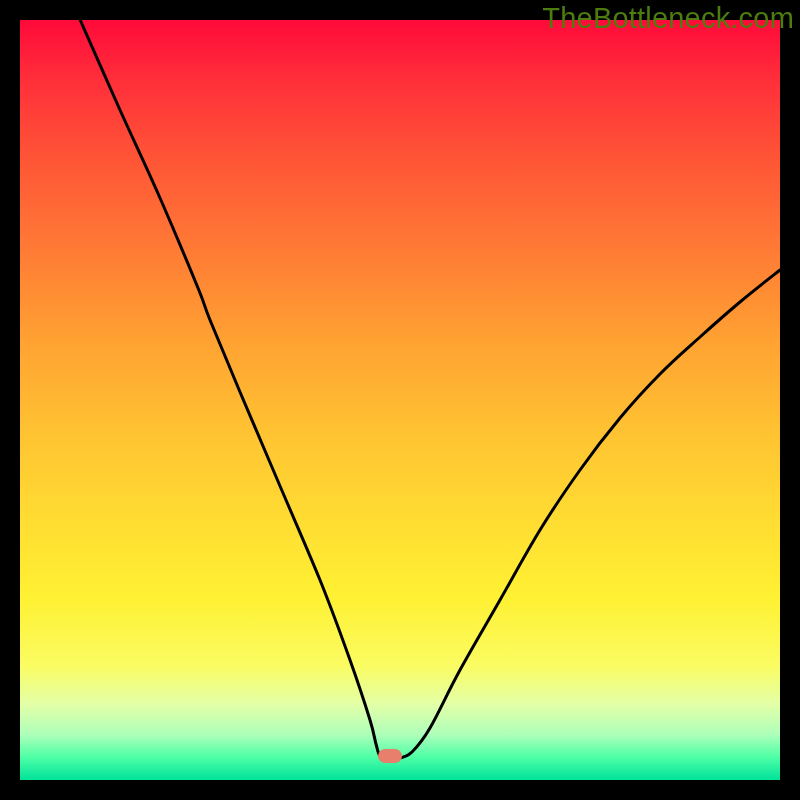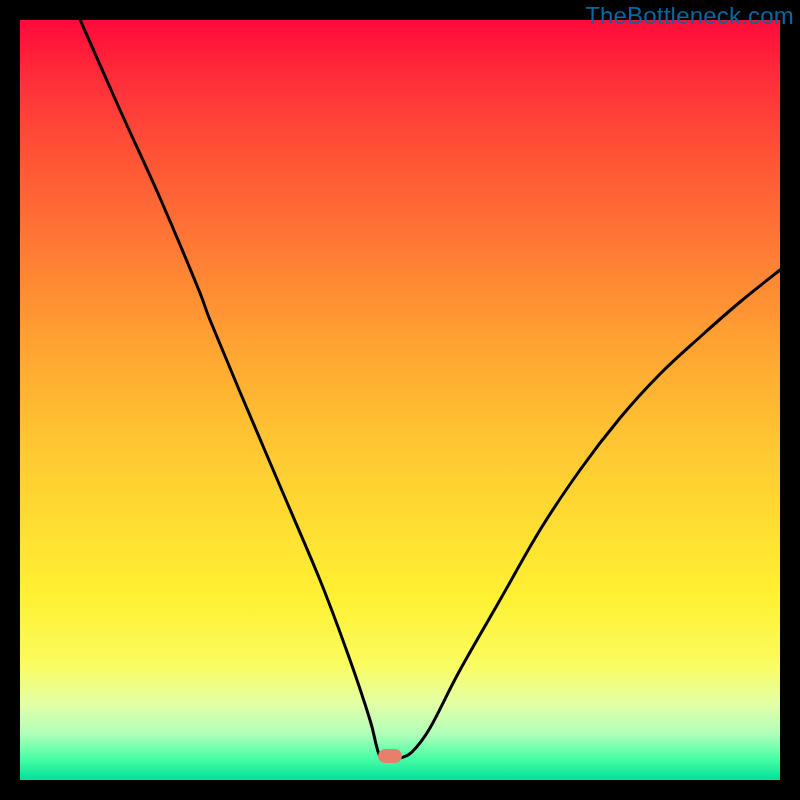--- a/index.html
+++ b/index.html
@@ -50,22 +50,22 @@
     height: 760px;
   }
   .marker {
     position: absolute;
     border-radius: 10px;
   }
   .watermark {
     position: absolute;
     top: 2px;
     right: 6px;
-    color: #0369a1;
-    font-size: 24px;
+    color: #4d7c0f;
+    font-size: 29px;
     font-weight: 500;
     letter-spacing: 0.2px;
   }
 </style>
 </head>
 <body>
 
 <div class="frame">
   <div class="gradient"></div>
 

